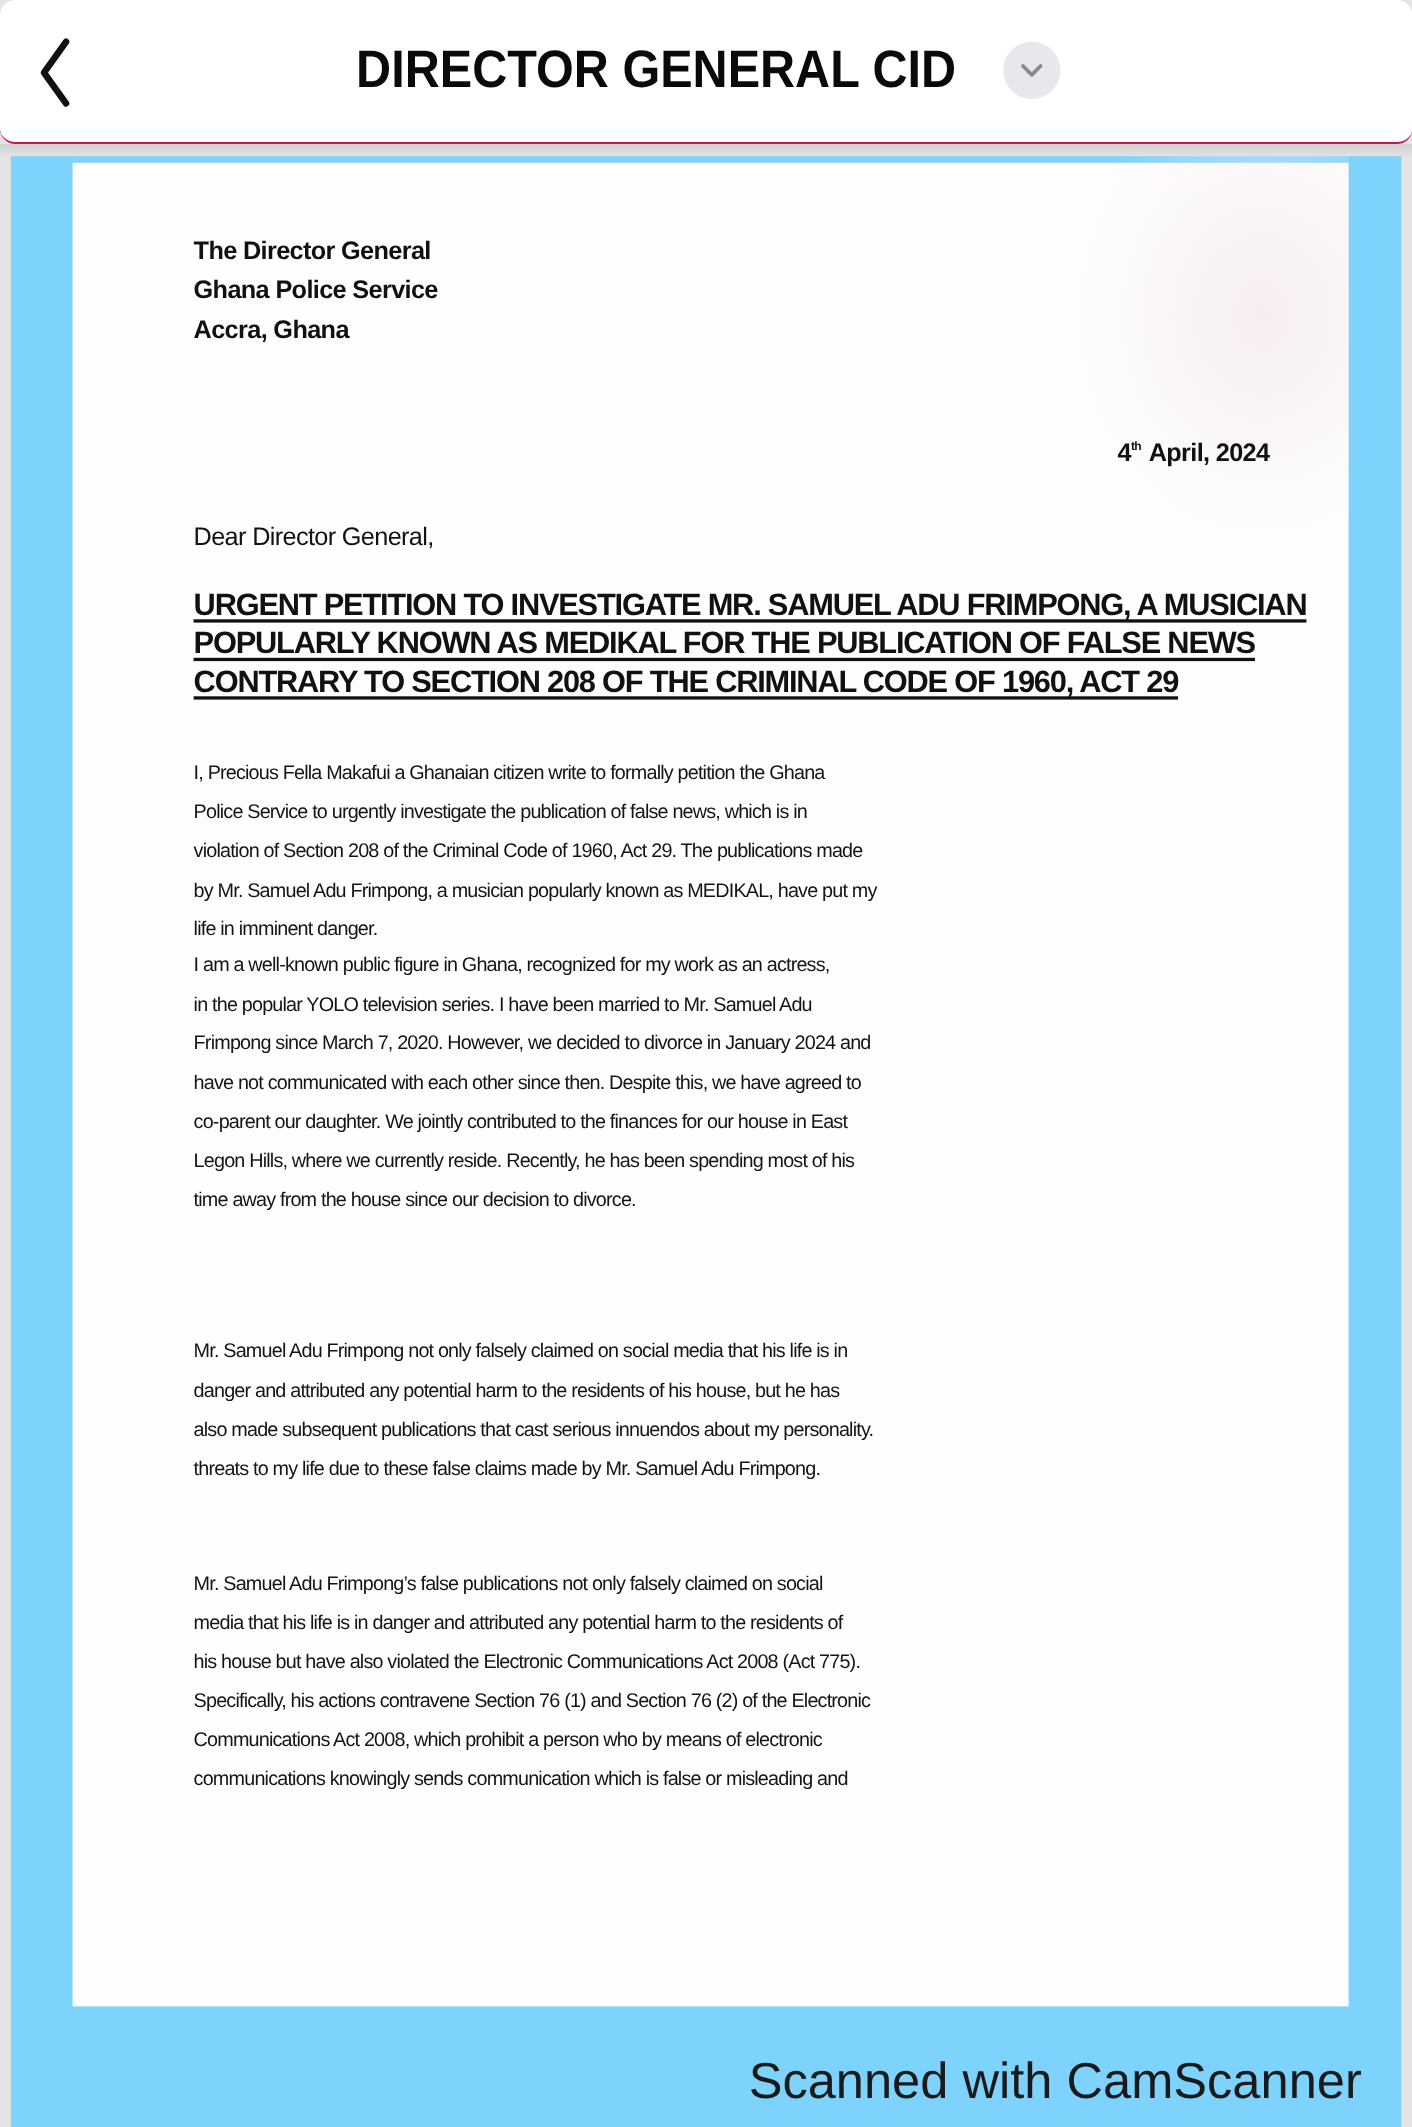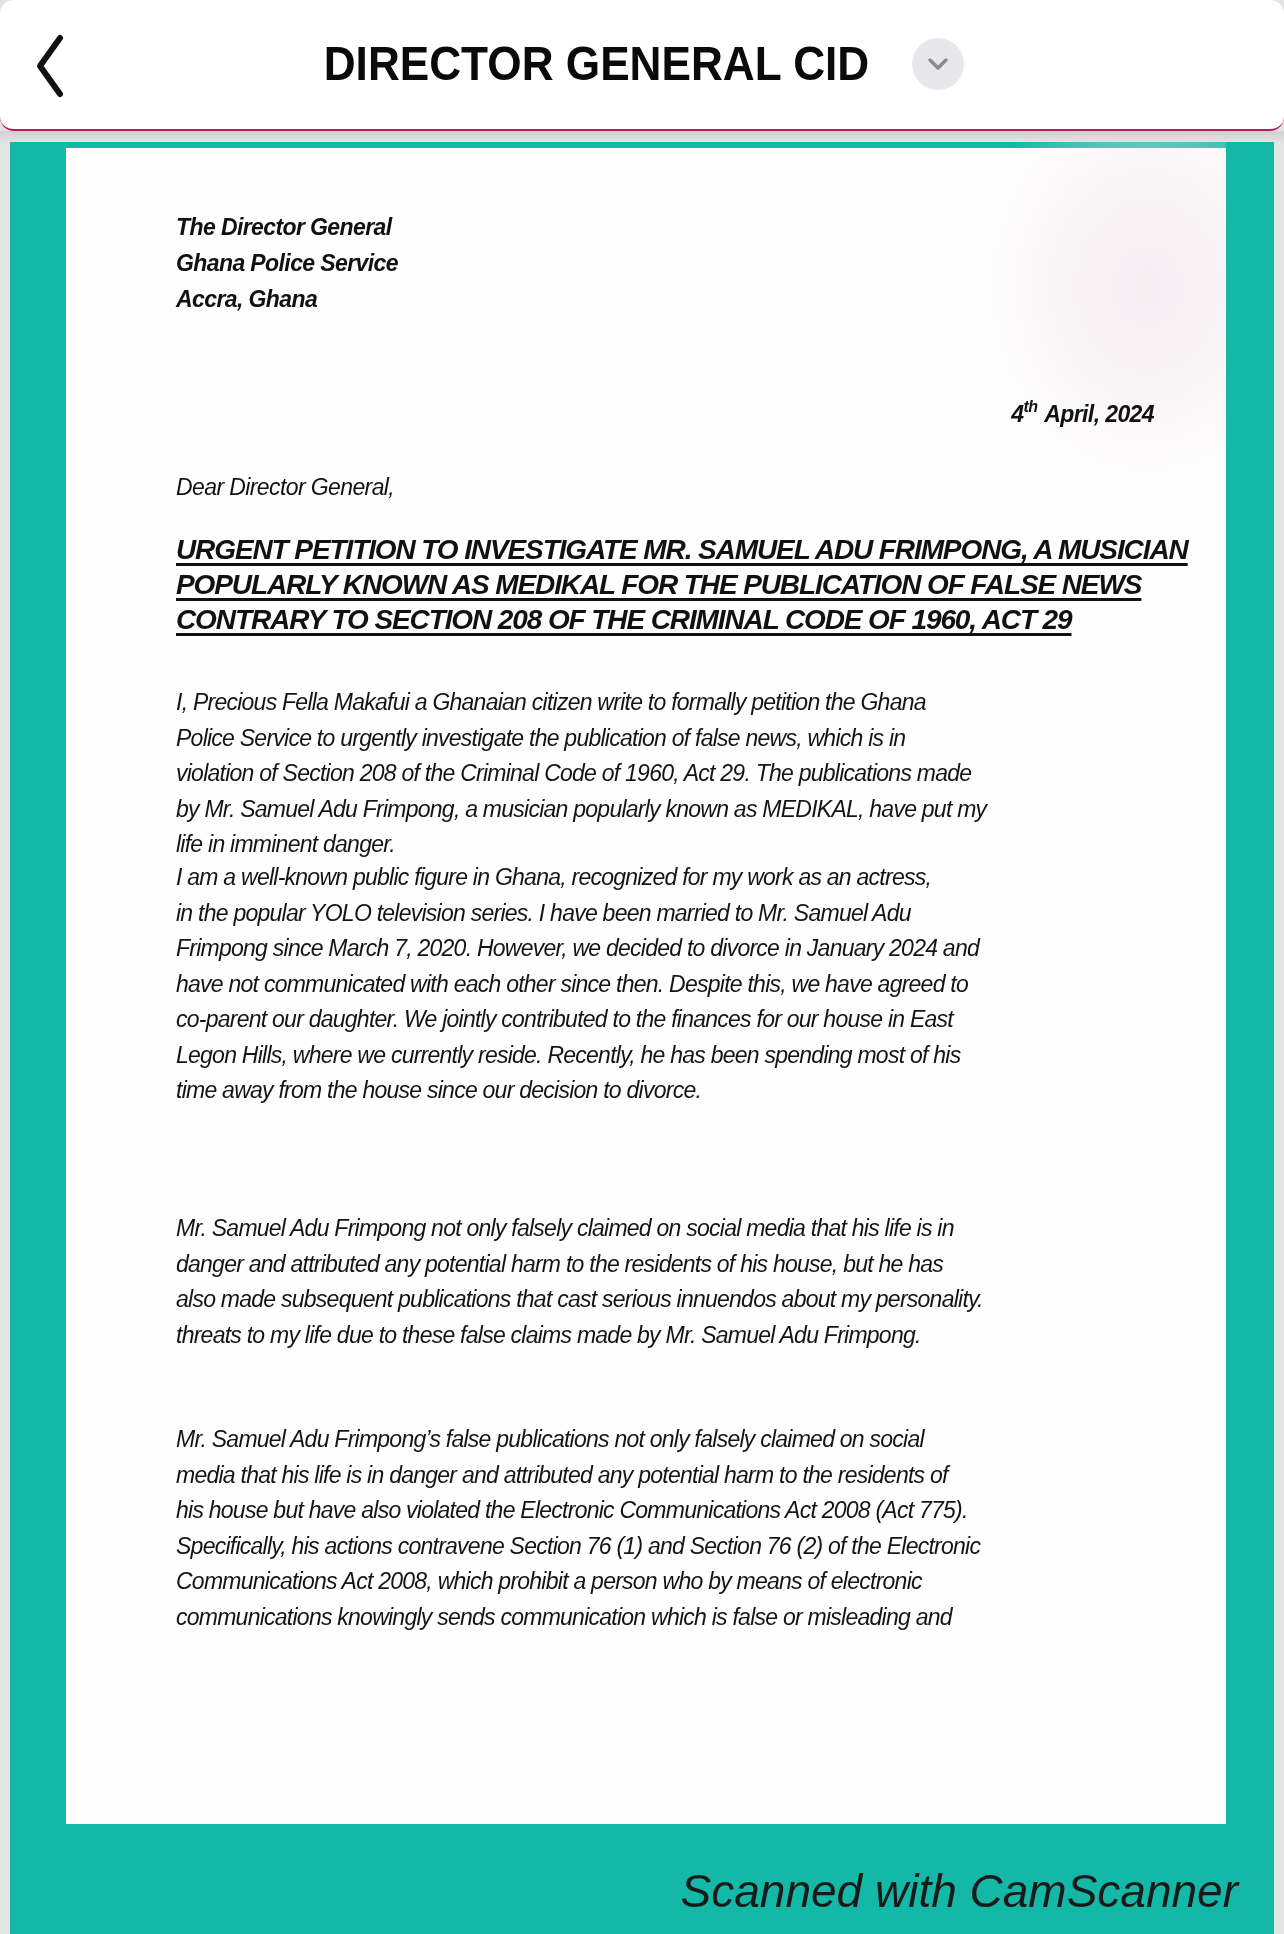--- a/index.html
+++ b/index.html
@@ -66,22 +66,21 @@
       width: 1284px;
       height: 12px;
       background: linear-gradient(#d0d0d0, #e4e4e4);
     }
     .page {
       position: absolute;
       left: 10px;
       top: 142px;
       width: 1264px;
       height: 1792px;
-      background: #14b8a6;
-      font-style: italic;
+      background: #7dd3fc;
     }
     .scan-tint {
       position: absolute;
       left: 56px;
       top: 6px;
       width: 1160px;
       height: 1676px;
       background: #fefefe;
     }
     .tint-right {
@@ -110,21 +109,21 @@
     }
     .date {
       position: absolute;
       right: 12px;
       top: 256px;
       font-weight: 700;
       font-size: 23px;
       letter-spacing: -0.6px;
       white-space: nowrap;
     }
-    .date sup { font-size: 16px; vertical-align: 10px; margin-right: 2px; }
+    .date sup { font-size: 11px; vertical-align: 10px; margin-right: 2px; }
     .salutation {
       position: absolute;
       left: 0;
       top: 332px;
       font-size: 23px;
       letter-spacing: -0.6px;
       white-space: nowrap;
     }
     .subject {
       position: absolute;
@@ -143,21 +142,21 @@
       line-height: 35px;
       white-space: nowrap;
     }
     .para {
       position: absolute;
       left: 0;
       width: 980px;
     }
     .para-line {
       display: block;
-      font-size: 23px;
+      font-size: 18px;
       letter-spacing: -0.75px;
       line-height: 35.5px;
       white-space: nowrap;
       color: #141414;
     }
     .watermark {
       position: absolute;
       right: 36px;
       bottom: 16px;
       font-family: "Liberation Sans", sans-serif;

